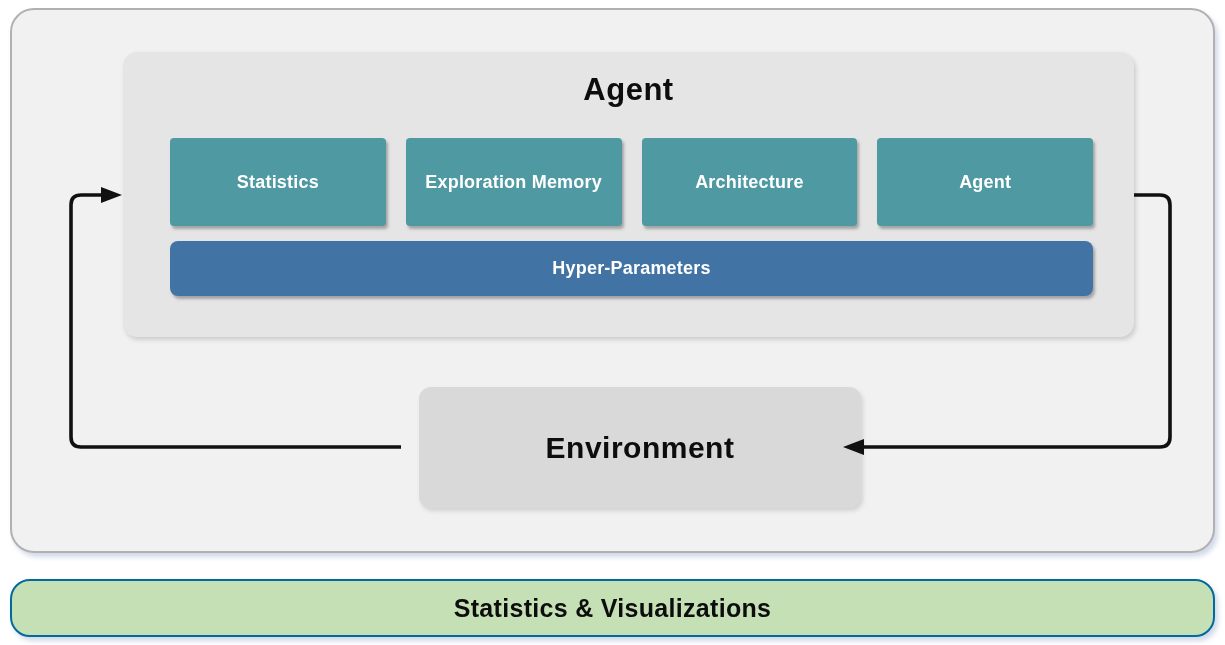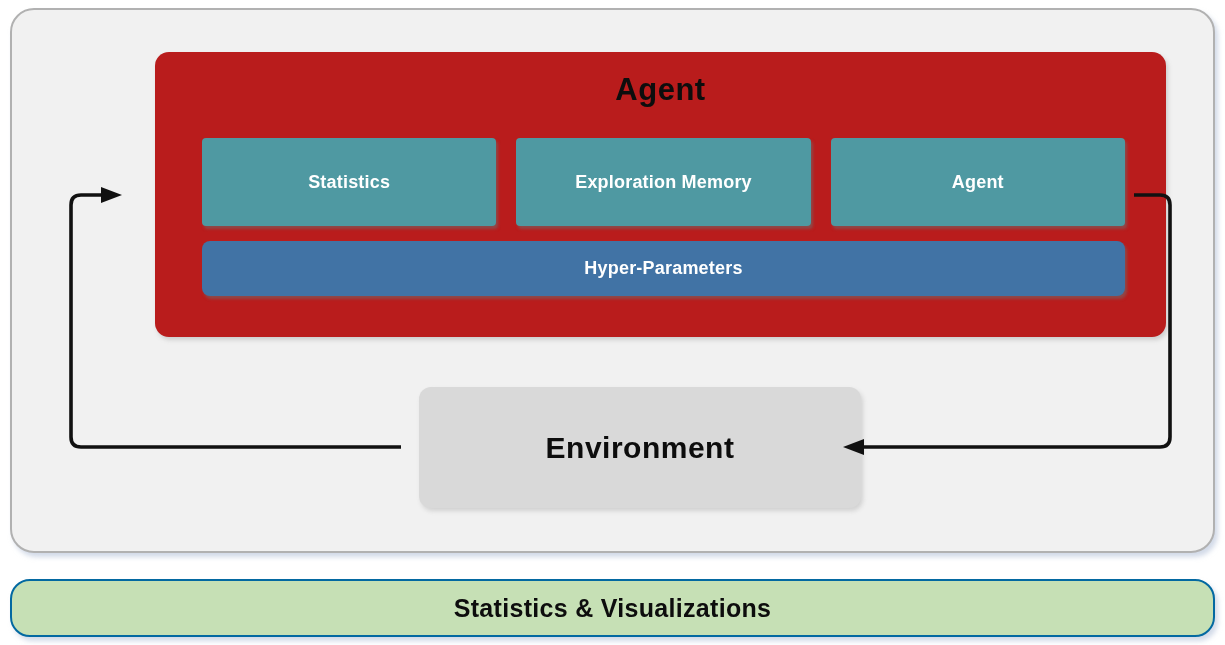--- a/index.html
+++ b/index.html
@@ -25,24 +25,23 @@
     border: 2px solid #b1b1b1;
     border-radius: 24px;
     box-shadow: 3px 4px 5px rgba(173, 187, 214, 0.55);
   }
   .agent-panel {
     position: absolute;
     left: 123px;
     top: 52px;
     width: 1011px;
     height: 285px;
-    background: #b91c1c;
+    background: #e5e5e5;
     border-radius: 14px;
     box-shadow: 2px 3px 4px rgba(140, 140, 140, 0.35);
-    margin-left: 32px;
   }
   .agent-title {
     position: absolute;
     left: 0;
     right: 0;
     top: 72px;
     text-align: center;
     font-size: 31px;
     font-weight: bold;
     color: #0d0d0d;
@@ -144,20 +143,21 @@
 <div class="stage">
 
   <div class="outer-canvas"></div>
 
   <div class="agent-panel">
     <div class="agent-title">Agent</div>
 
     <div class="components-row">
       <div class="component-box">Statistics</div>
       <div class="component-box">Exploration Memory</div>
+      <div class="component-box">Architecture</div>
       <div class="component-box">Agent</div>
     </div>
 
     <div class="hyper-bar">Hyper-Parameters</div>
   </div>
 
   <div class="environment-panel">
     <span>Environment</span>
   </div>
 

